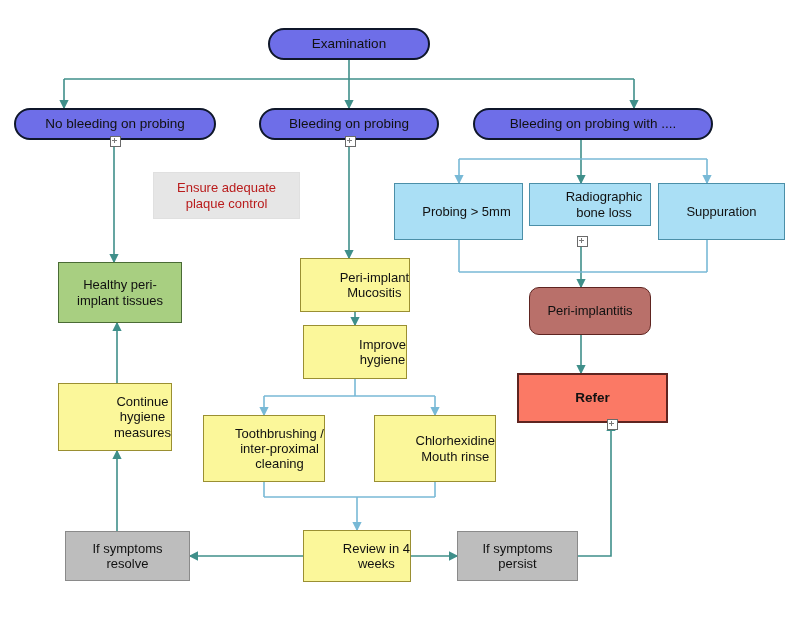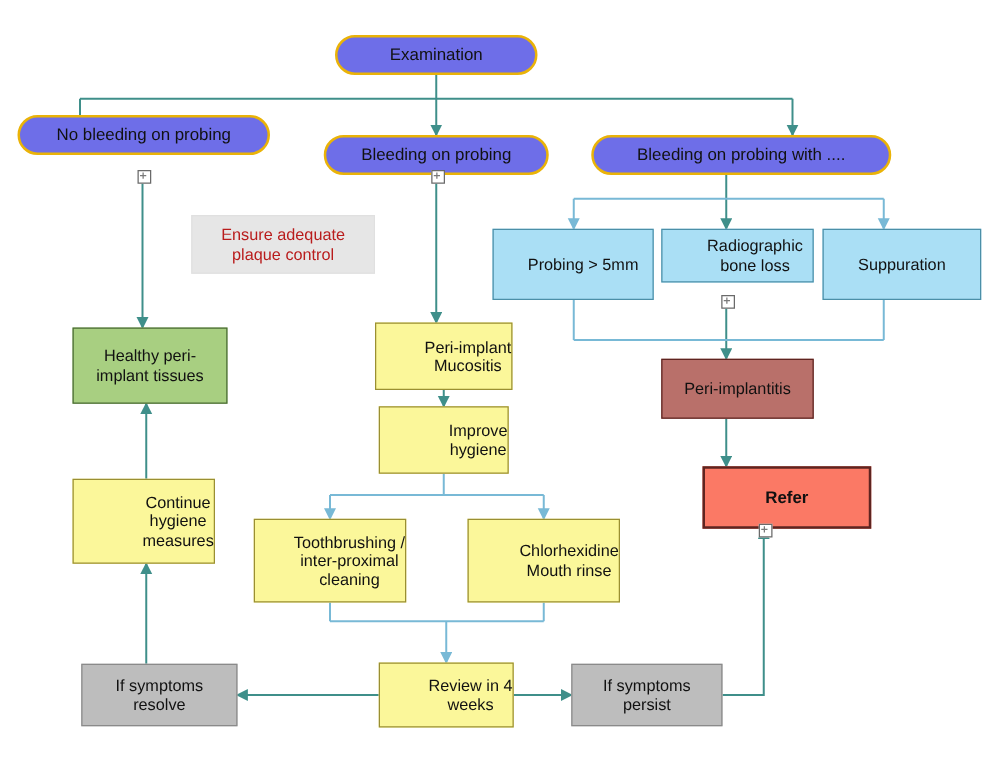--- a/index.html
+++ b/index.html
@@ -31,21 +31,21 @@
     align-items: center;
     justify-content: center;
     text-align: center;
     line-height: 1.18;
     color: #111111;
     white-space: pre-line;
     z-index: 3;
   }
   .n-term {
     background: #6e6ee8;
-    border: 2px solid #eab308;
+    border: 2px solid #0f172a;
     border-radius: 20px;
     font-size: 13.5px;
   }
   .n-blue {
     background: #aadff5;
     border: 1px solid #4b8fa8;
     font-size: 13px;
   }
   .n-green {
     background: #a8cf81;
@@ -178,21 +178,21 @@
       <path d="M435,482 L435,497"></path>
       <path d="M264,497 L435,497"></path>
       <path d="M357,497 L357,530" marker-end="url(#arrB)"></path>
     </g>
   </svg>
 
   <div class="node n-term" style="left:268px; top:28px; width:162px; height:32px;">
     <span>Examination</span>
   </div>
 
-  <div class="node n-term" style="left:14px; top:92px; width:202px; height:32px;text-align:center;">
+  <div class="node n-term" style="left:14px; top:108px; width:202px; height:32px;text-align:center;">
     <span>No bleeding on probing</span>
   </div>
   <div class="handle" style="left:110px; top:136px;"></div>
 
   <div class="node n-term" style="left:259px; top:108px; width:180px; height:32px;">
     <span>Bleeding on probing</span>
   </div>
   <div class="handle" style="left:345px; top:136px;"></div>
 
   <div class="node n-term" style="left:473px; top:108px; width:240px; height:32px;">
@@ -238,24 +238,24 @@
   <div class="node n-yellow" style="left:203px; top:415px; width:122px; height:67px;">
     <span>Toothbrushing /
 inter-proximal
 cleaning</span>
   </div>
   <div class="node n-yellow" style="left:374px; top:415px; width:122px; height:67px;">
     <span>Chlorhexidine
 Mouth rinse</span>
   </div>
 
-  <div class="node n-brown" style="left:529px; top:287px; width:122px; height:48px;">
+  <div class="node n-brown" style="left:529px; top:287px; width:122px; height:48px;border-radius:10px;">
     <span>Peri-implantitis</span>
   </div>
-  <div class="node n-red" style="left:517px; top:373px; width:135px; height:50px;margin-left:45px;">
+  <div class="node n-red" style="left:517px; top:373px; width:151px; height:50px;">
     <span>Refer</span>
   </div>
   <div class="handle" style="left:607px; top:419px;"></div>
 
   <div class="node n-grey" style="left:65px; top:531px; width:125px; height:50px;">
     <span>If symptoms
 resolve</span>
   </div>
   <div class="node n-yellow" style="left:303px; top:530px; width:108px; height:52px;">
     <span>Review in 4

